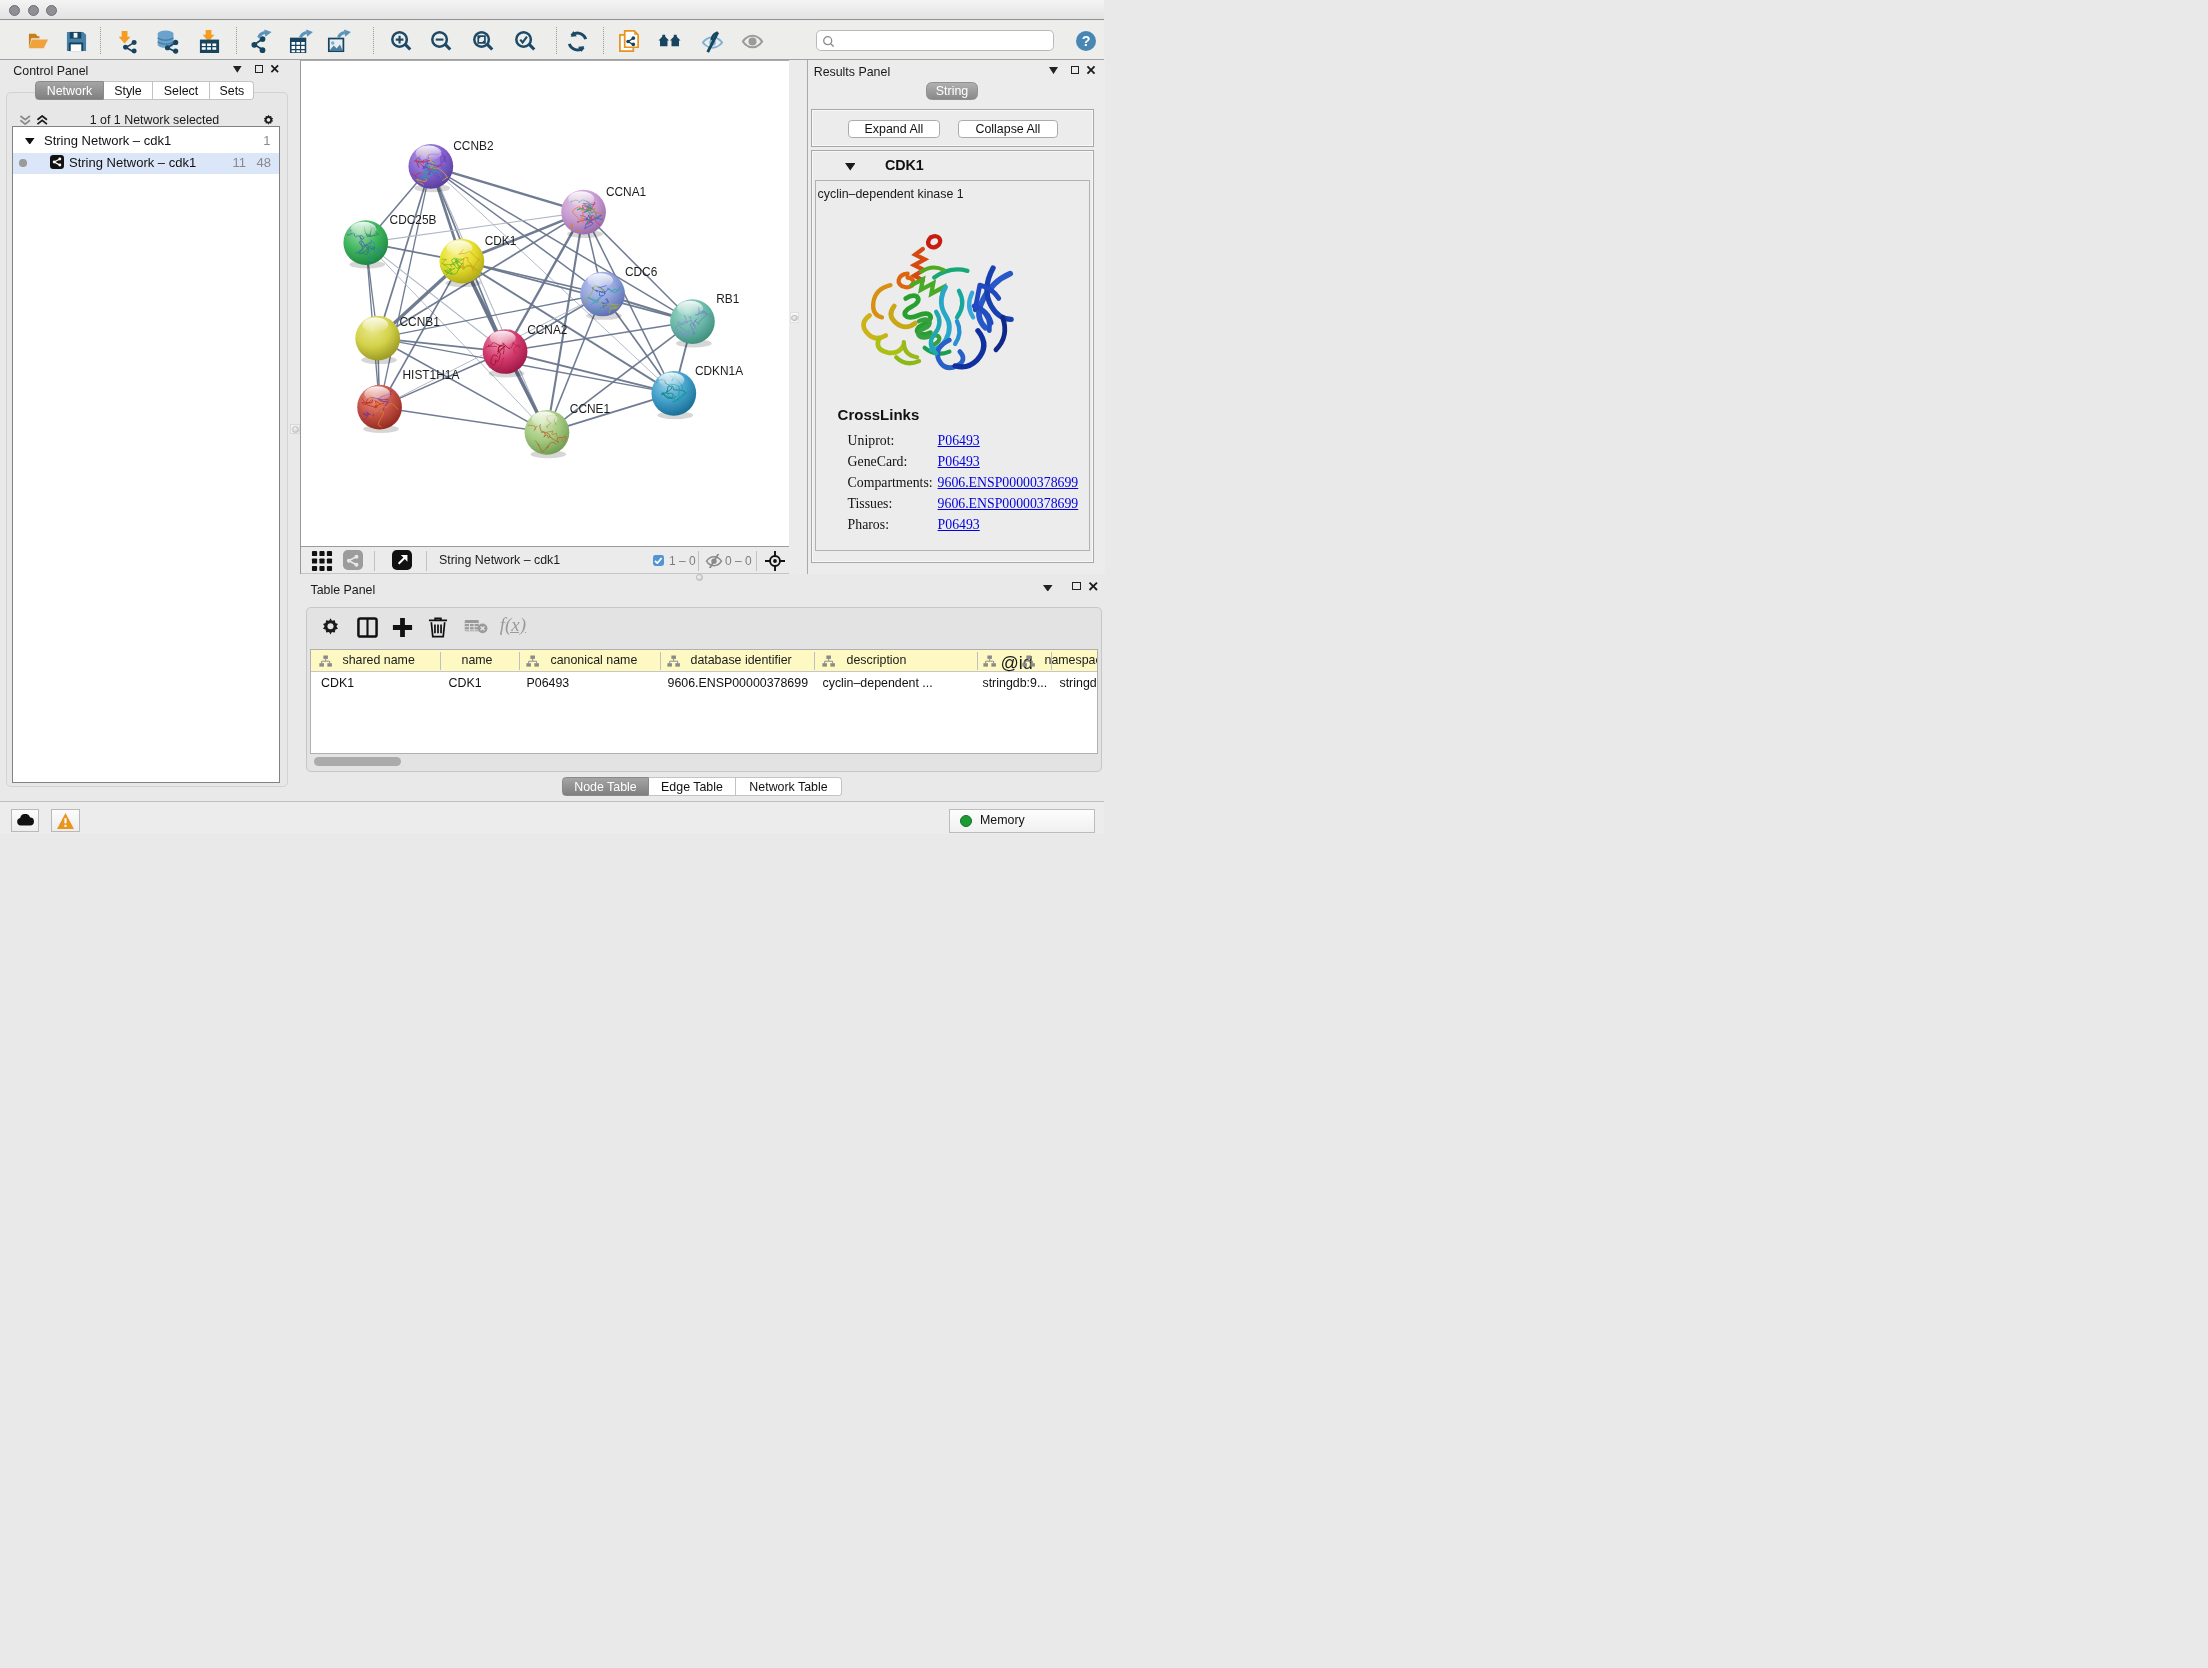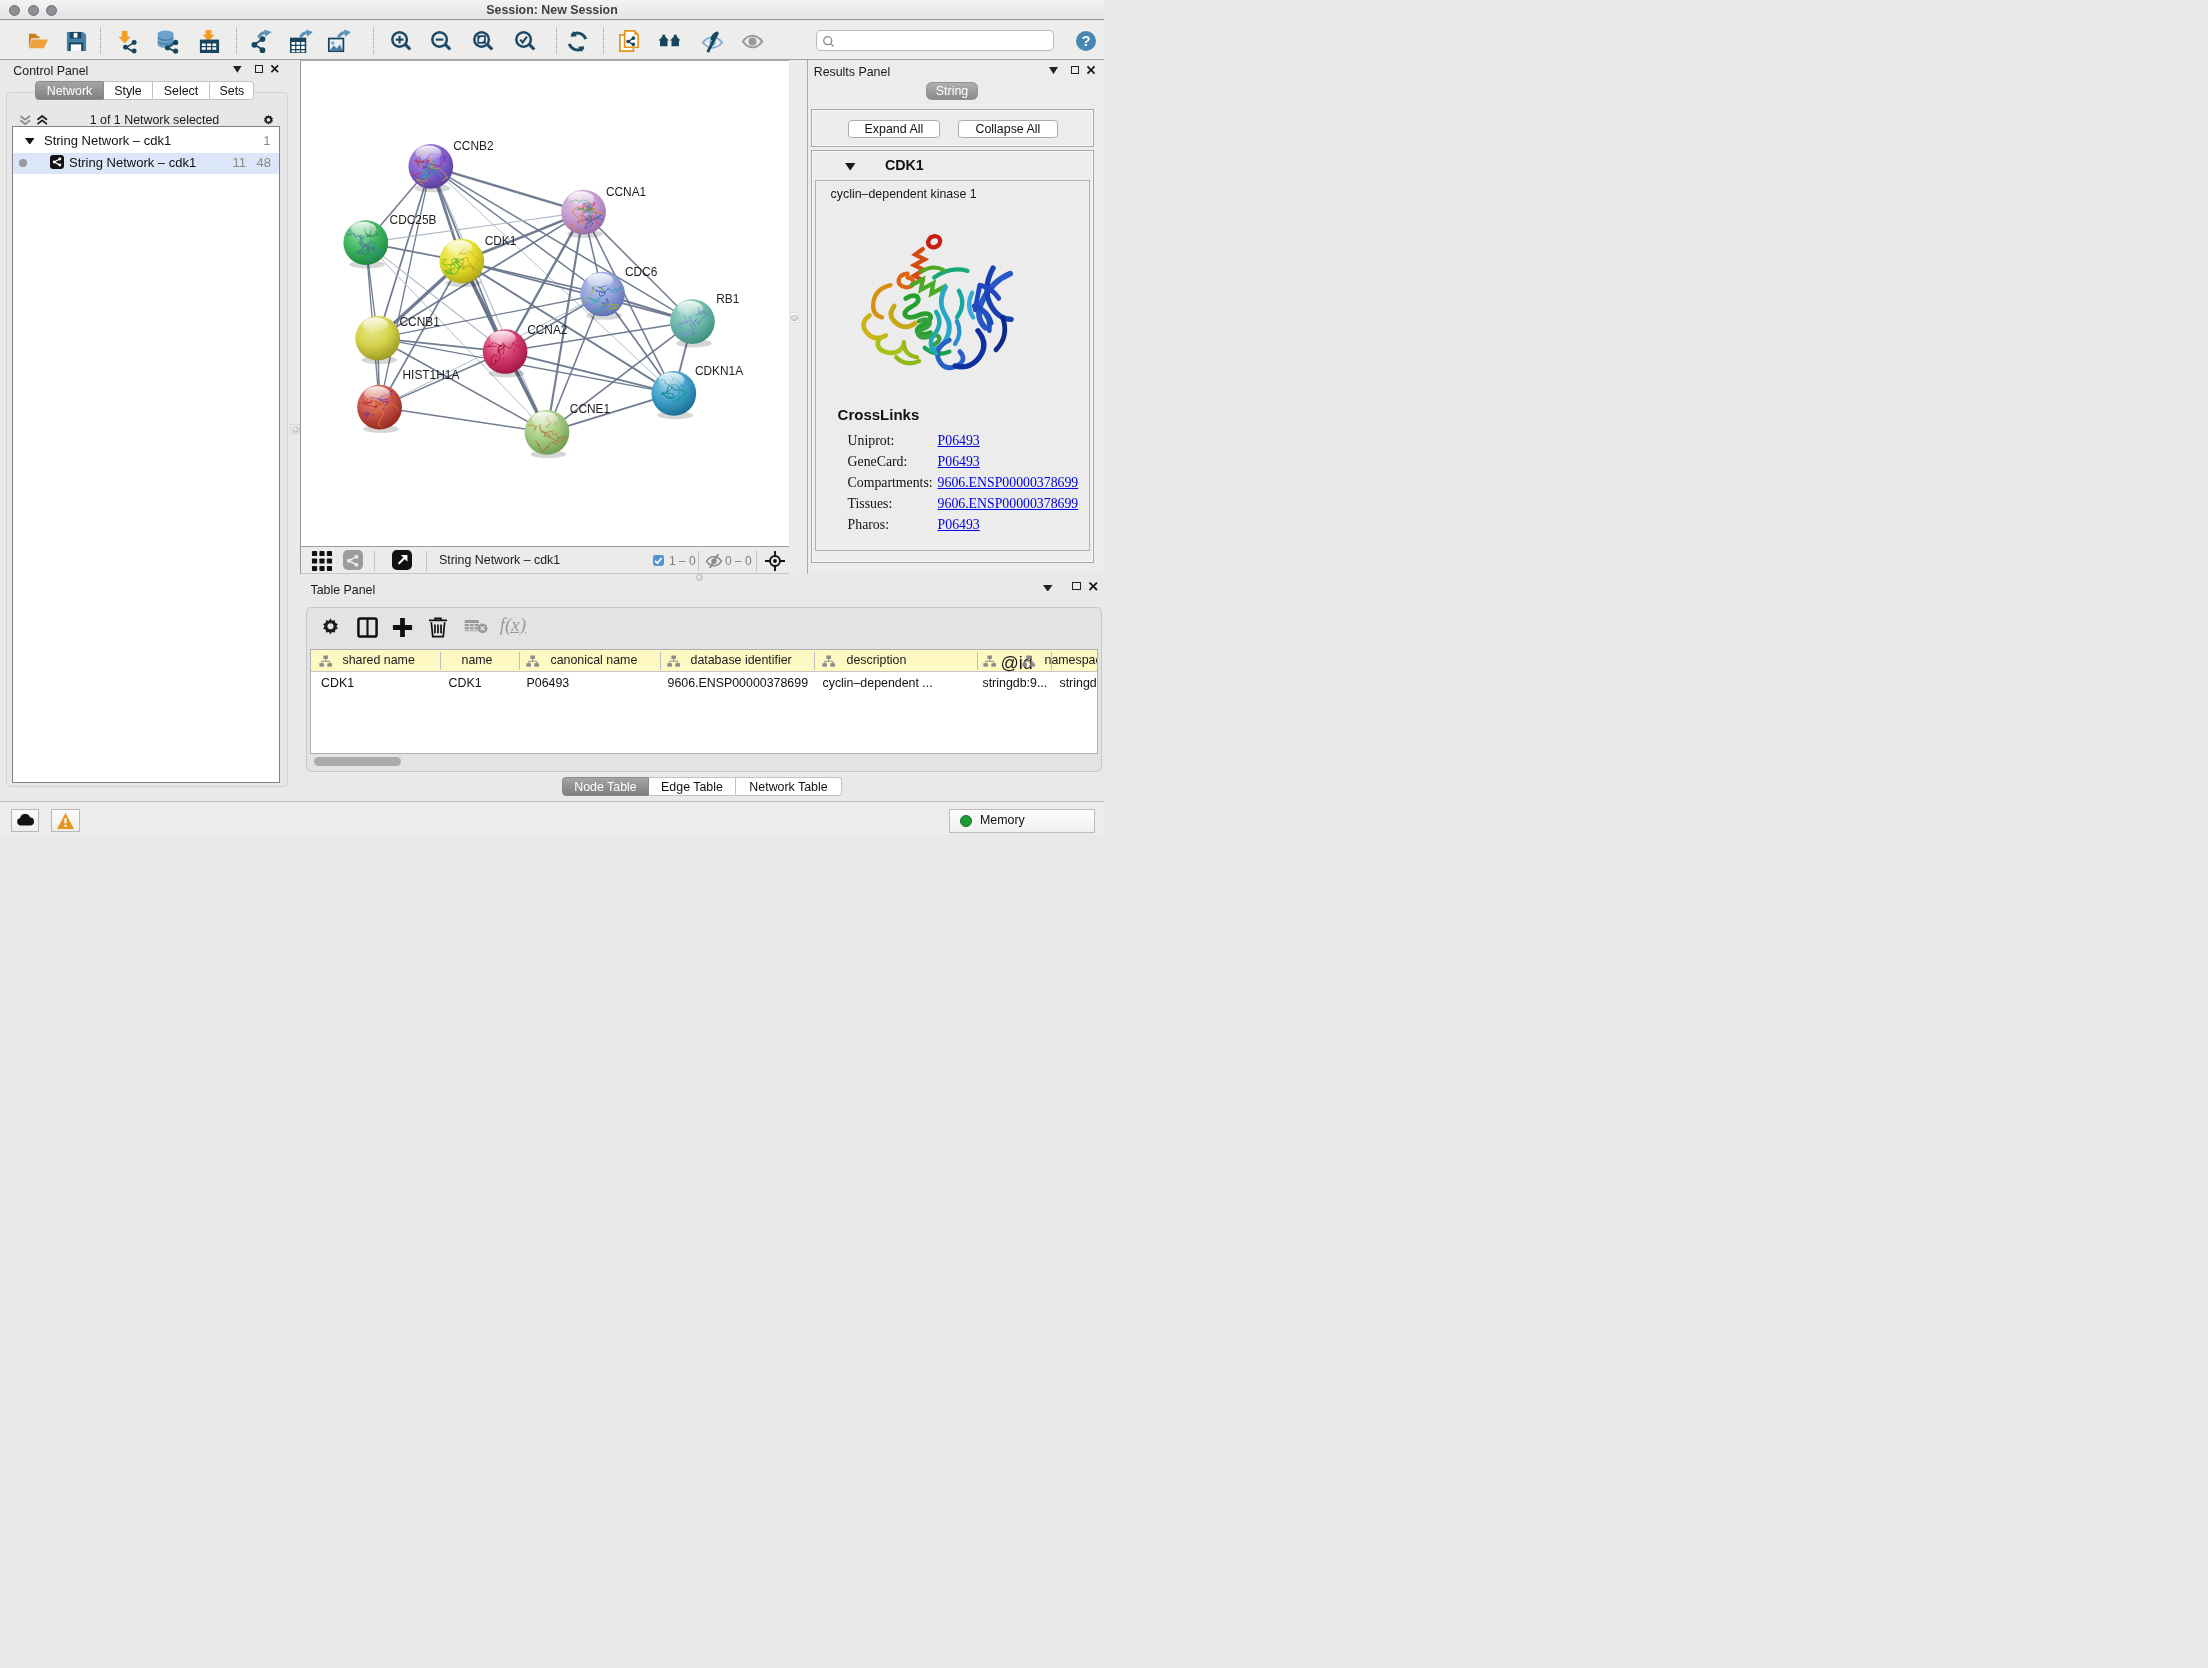--- a/index.html
+++ b/index.html
@@ -24,21 +24,20 @@
 .tabseg div:last-child{border-radius:0 3.8px 3.8px 0;}
 .tabseg div.sel{background:linear-gradient(#a5a5a5,#7f7f7f);color:#fff;border-color:#8a8a8a;}
 a{color:#0000e0;text-decoration:underline;}
 </style>
 </head>
 <body>
 <div id="titlebar">
  <div class="tl" style="left:9px"></div>
  <div class="tl" style="left:27.6px"></div>
  <div class="tl" style="left:46px"></div>
- <div id="title">Session: New Session</div>
 </div>
 <div id="toolbar">
 <svg class="ticon" style="left:27px" viewBox="0 0 24 24">
       <path d="M2 4h7l2 2.5h2v2H4.5L2 19z" fill="#c87f18"></path>
       <path d="M2 19l3-9h17l-4.5 9z" fill="#f0a33c"></path>
     </svg>
 <svg class="ticon" style="left:65px" viewBox="0 0 24 24">
       <path d="M2 2h17l3 3v17H2z" fill="#4781a8"></path>
       <path d="M5 2h12v7H5z" fill="#16435f"></path>
       <path d="M9 3h4v5H9z" fill="#f2f5f7"></path>
@@ -626,21 +625,21 @@
  <div class="abs" style="left:2.9px;top:49px;width:283px;height:38px;background:#ececec;border:1px solid #a8a8a8;box-shadow:inset 0 0 0 1px #f8f8f8;">
    <div class="abs" style="left:36px;top:9.5px;width:92px;height:18px;background:#fff;border:1px solid #ababab;border-radius:3.8px;font-size:12.4px;text-align:center;line-height:17px;color:#111;">Expand All</div>
    <div class="abs" style="left:146px;top:9.5px;width:100px;height:18px;background:#fff;border:1px solid #ababab;border-radius:3.8px;font-size:12.4px;text-align:center;line-height:17px;color:#111;">Collapse All</div>
  </div>
  <div class="abs" style="left:2.9px;top:90px;width:283px;height:413px;background:#ececec;border:1px solid #a8a8a8;box-shadow:inset 0 0 0 1px #f8f8f8;">
    <svg class="abs" style="left:33px;top:12.4px" width="10.5" height="7.6" viewBox="0 0 11 8">
         <path d="M0 0h11L5.5 8z" fill="#1a1a1a"></path>
       </svg>
    <div class="abs" style="left:73px;top:5.7px;font-size:14.3px;font-weight:bold;color:#111;">CDK1</div>
    <div class="abs" style="left:2.7px;top:29px;width:275px;height:371px;background:#ececec;border:1px solid #b2b2b2;">
-     <div class="abs" style="left:15px;top:5.7px;font-size:12.4px;color:#191919;text-align:right;">cyclin–dependent kinase 1</div>
+     <div class="abs" style="left:2px;top:5.7px;font-size:12.4px;color:#191919;text-align:right;">cyclin–dependent kinase 1</div>
      <svg class="abs" style="left:21px;top:49px" width="183" height="152" viewBox="0 0 192 160">
           <g fill="none" stroke-linecap="round">
 <path d="M98 8 c9 -5 14 4 7 9 c-6 4 -13 -2 -7 -9" stroke="#c81c10" stroke-width="4.5"></path>
 <path d="M90 20 l-8 6 l10 5 l-11 6 l10 5 l-10 6 l9 5" stroke="#d44a10" stroke-width="4.5"></path>
 <path d="M74 46 c-11 1 -13 12 -3 14 c10 2 13 -9 3 -10" stroke="#dc6610" stroke-width="4.5"></path>
 <path d="M56 58 q-16 4 -18 18 q-2 13 9 16" stroke="#d89012" stroke-width="4.5"></path>
 <path d="M34 90 q-11 8 -3 18 q8 10 20 3" stroke="#ccb418" stroke-width="5"></path>
 <path d="M44 114 q-5 12 9 15 q12 2 17 -8" stroke="#aac014" stroke-width="5"></path>
 <path d="M62 134 q10 10 24 4" stroke="#8cb818" stroke-width="4.5"></path>
 <path d="M78 58 l12 -6 l-2 11 l13 -7 l-2 11 l13 -7 l-2 11" stroke="#4aaa28" stroke-width="4.5"></path>

